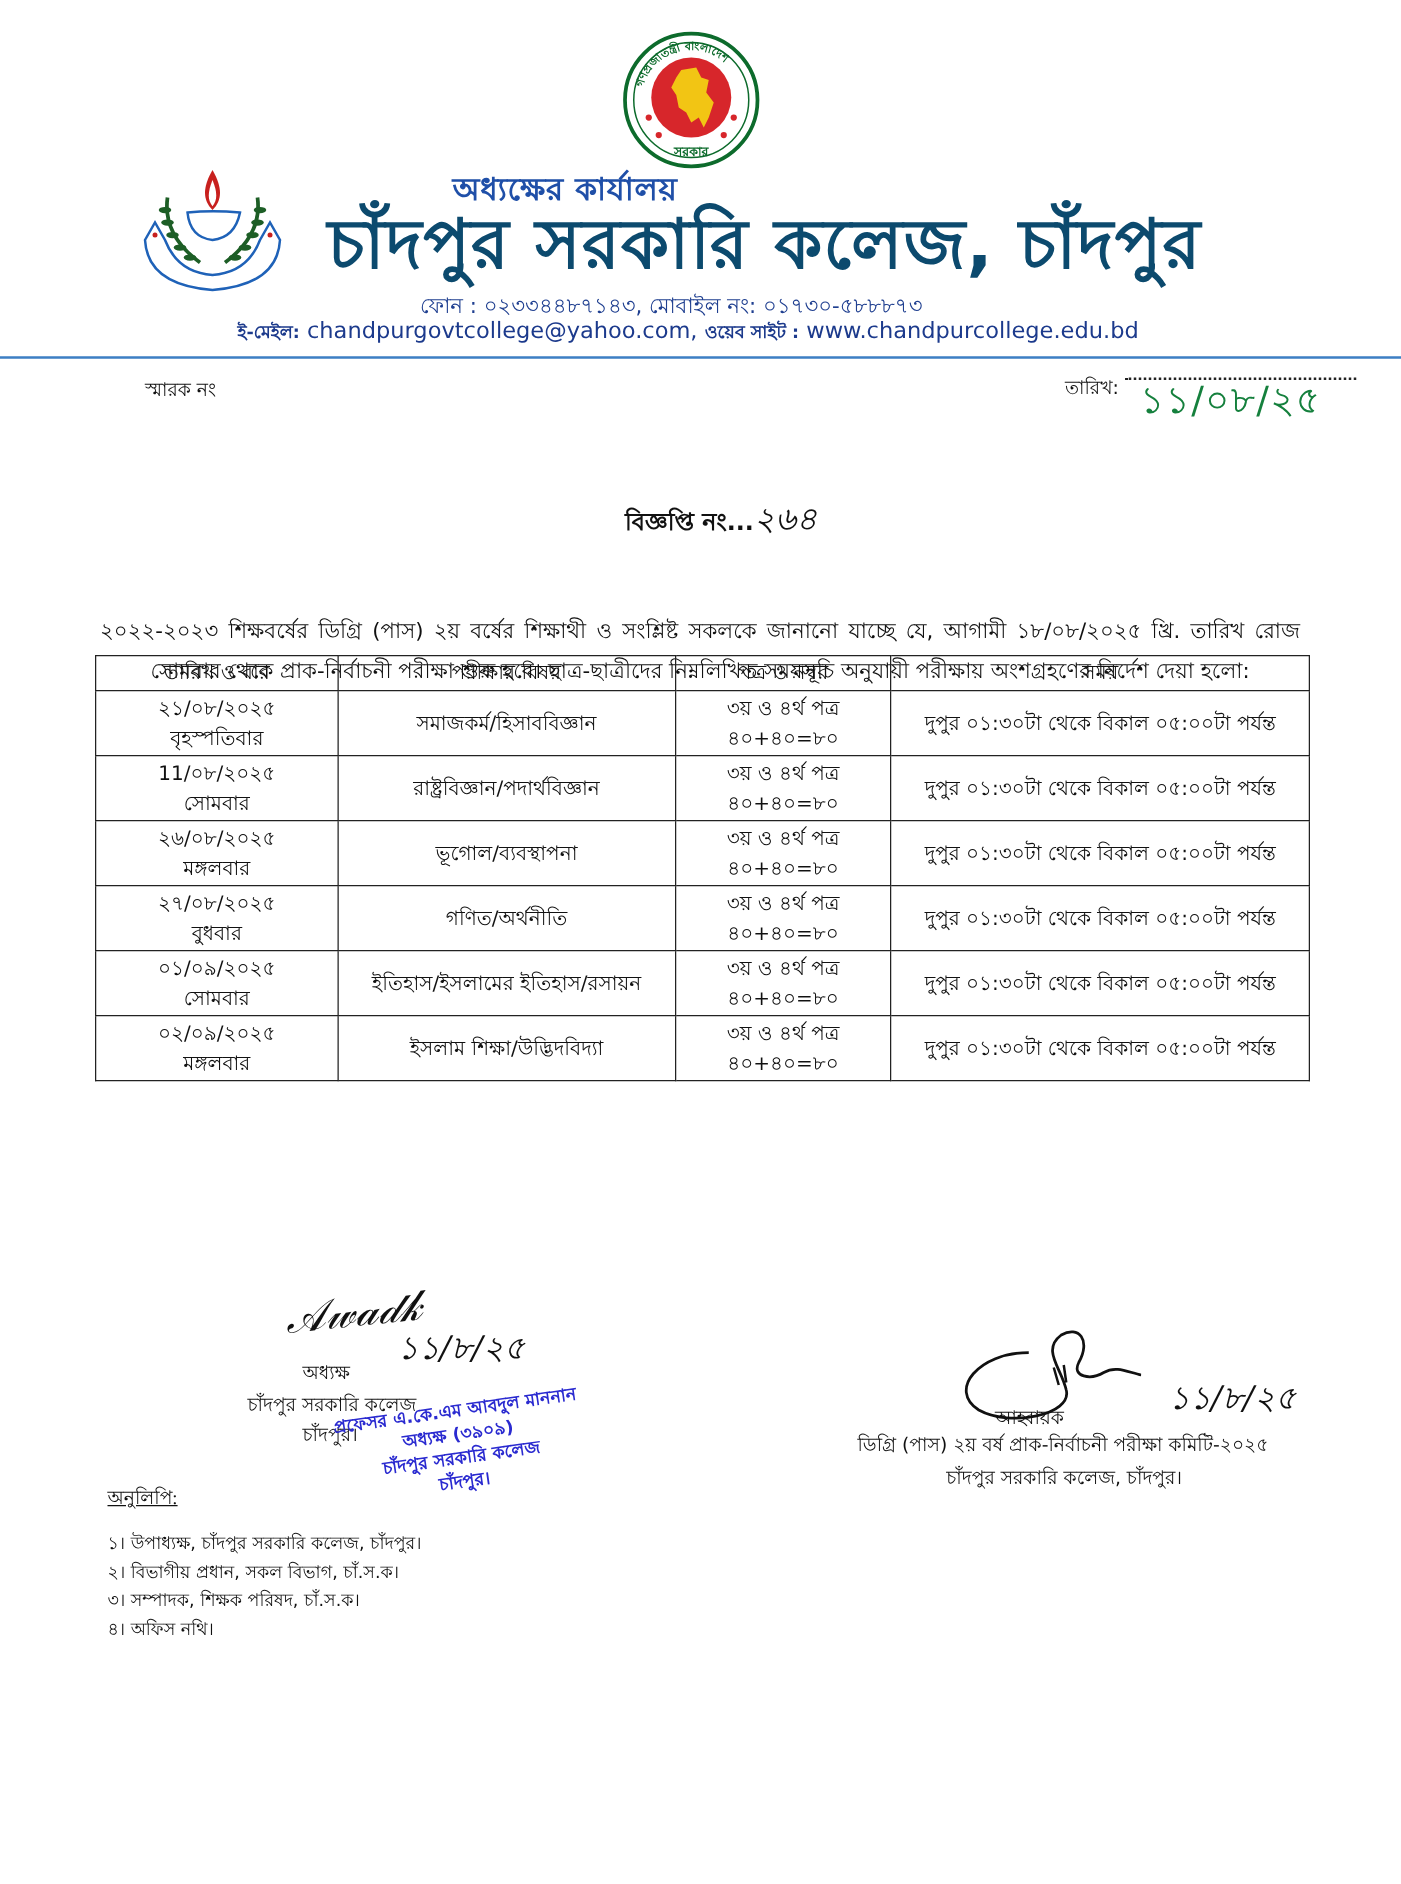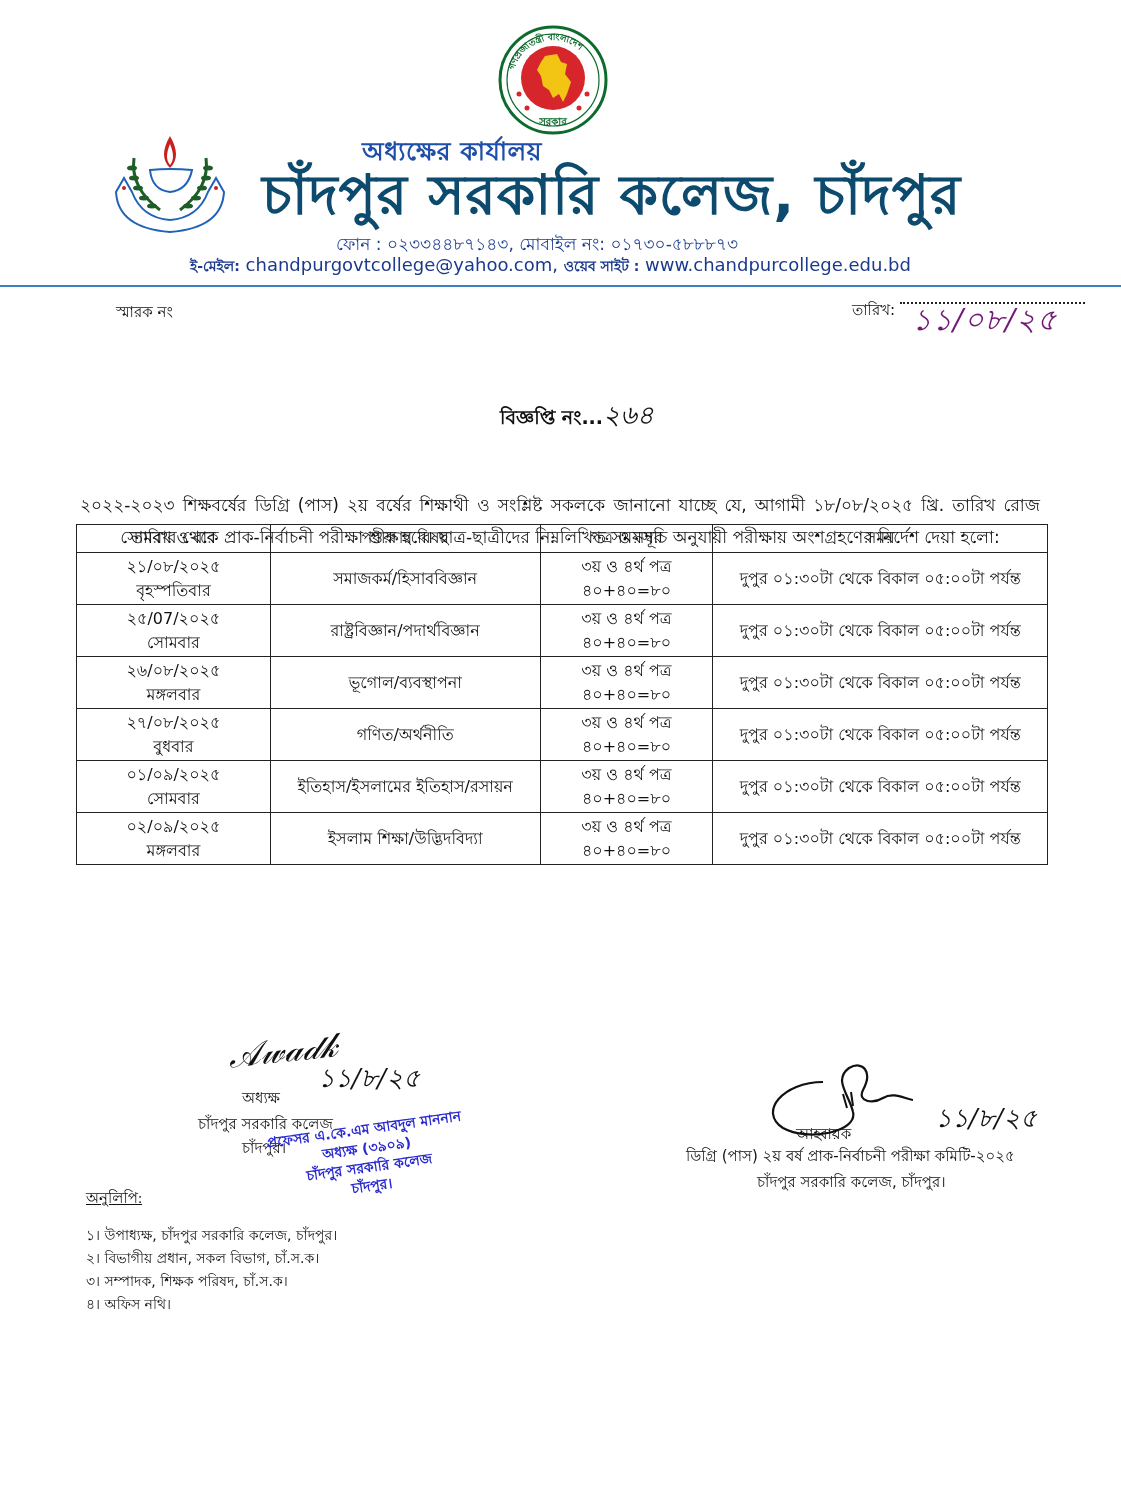--- a/index.html
+++ b/index.html
@@ -17,21 +17,21 @@
   #phone-line { left:336px; top:231px; font-size:17px; color:#1f3f90; white-space:nowrap; }
   #contact-line { left:190px; top:254px; font-size:18px; color:#1c3a8c; white-space:nowrap; }
   #contact-line .lbl { font-size:14px; font-weight:bold; }
   #header-rule { left:0; top:285px; width:1121px; height:2px; background:#3d7fc4; }
 
   
   #memo-label { left:116px; top:300px; font-size:15px; }
   #date-label { left:852px; top:298px; font-size:15px; }
   #date-dots { left:900px; top:297px; width:185px; border-bottom:2px dotted #222; height:5px; }
   #date-hand { left:912px; top:296px; font-family:"DejaVu Serif", serif; font-size:30px;
-               font-style:italic; color:#701a75; white-space:nowrap; letter-spacing:1px; }
+               color:#15803d; white-space:nowrap; letter-spacing:1px; }
 
   #notice-no { left:500px; top:395px; font-size:19px; font-weight:bold; white-space:nowrap; }
   #notice-no .num { font-family:"DejaVu Serif", serif; font-style:italic; font-size:26px; font-weight:normal; }
 
   #body-para { left:80px; top:447px; width:960px; font-size:17px; line-height:32px;
                text-align:justify; text-align-last:center;margin-top:42px; }
 
   
   #exam-table { left:76px; top:524px; width:972px; border-collapse:collapse; font-size:16px; }
   #exam-table th, #exam-table td { border:1.5px solid #222; text-align:center; padding:0; }
@@ -151,21 +151,21 @@
         <td>
           <div>৩য় ও ৪র্থ পত্র</div>
           <div>৪০+৪০=৮০</div>
         </td>
         <td>
           <div>দুপুর ০১:৩০টা থেকে বিকাল ০৫:০০টা পর্যন্ত</div>
         </td>
       </tr>
       <tr>
         <td>
-          <div>২৫/07/২০২৫</div>
+          <div>11/০৮/২০২৫</div>
           <div>সোমবার</div>
         </td>
         <td>
           <div>রাষ্ট্রবিজ্ঞান/পদার্থবিজ্ঞান</div>
         </td>
         <td>
           <div>৩য় ও ৪র্থ পত্র</div>
           <div>৪০+৪০=৮০</div>
         </td>
         <td>

